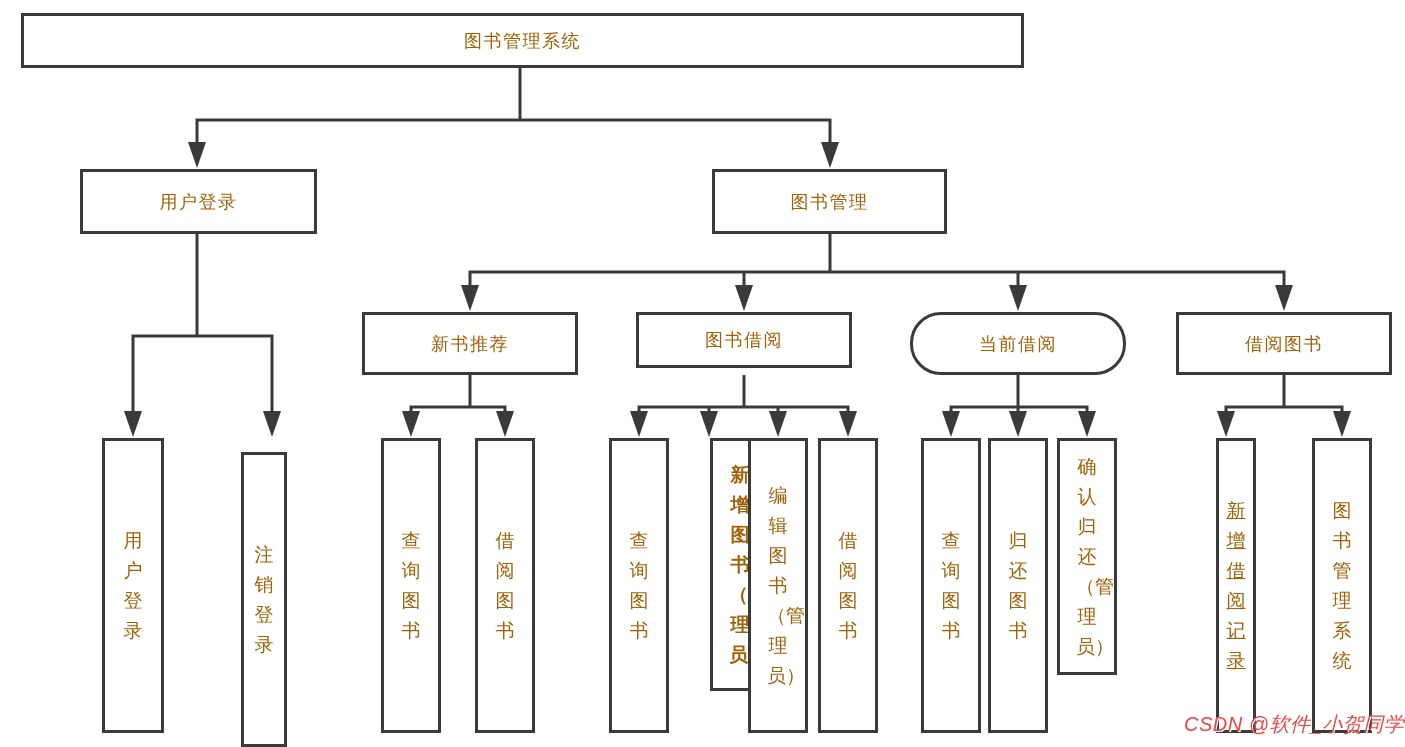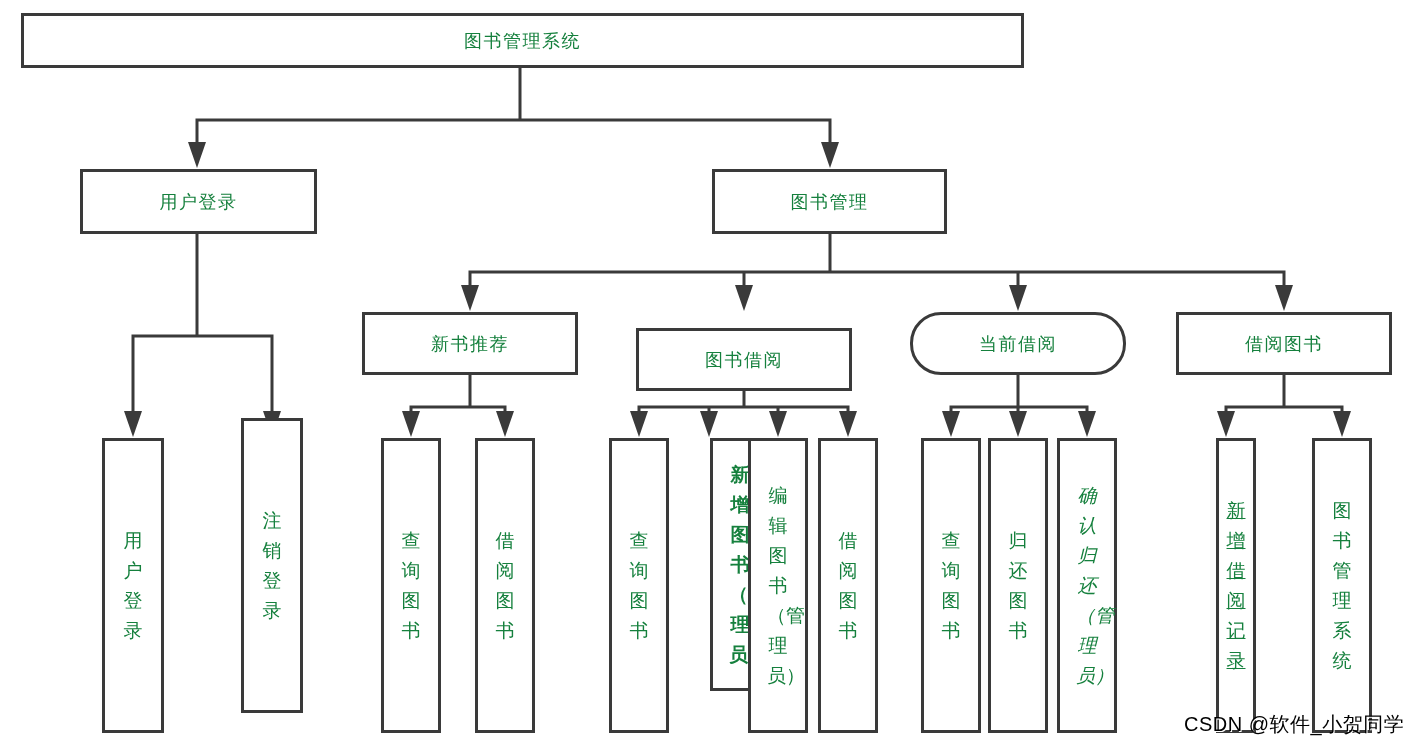--- a/index.html
+++ b/index.html
@@ -17,45 +17,46 @@
     width: 1405px; height: 747px;
   }
   .node {
     position: absolute;
     box-sizing: border-box;
     border: 3px solid #3a3a3a;
     background: #ffffff;
     display: flex;
     align-items: center;
     justify-content: center;
-    color: #15803d;
+    color: #a16207;
   }
   .h-label {
     font-size: 18px;
     letter-spacing: 1.5px;
     white-space: nowrap;
   }
   .leaf .v-text {
     width: 22px;
     font-size: 19px;
     line-height: 30px;
     letter-spacing: 0;
     word-break: break-all;
     text-align: center;
   }
   .watermark {
     position: absolute;
     left: 1184px;
     top: 711px;
     font-size: 20px;
-    color: #000000;
+    color: #ef4444;
     text-shadow: 1px 1px 0 #ffffff;
     letter-spacing: 0.5px;
     white-space: nowrap;
     z-index: 5;
+    font-style: italic;
   }
 </style>
 </head>
 <body>
 
 <div class="canvas">
 
   <svg class="connectors" viewBox="0 0 1405 747" xmlns="http://www.w3.org/2000/svg" fill="none" stroke="#3a3a3a" stroke-width="3">
 
     <g>
@@ -113,34 +114,34 @@
   <div class="node" style="left:80px; top:169px; width:237px; height:65px;">
     <span class="h-label">用户登录</span>
   </div>
   <div class="node" style="left:712px; top:169px; width:235px; height:65px;">
     <span class="h-label">图书管理</span>
   </div>
 
   <div class="node" style="left:362px; top:312px; width:216px; height:63px;">
     <span class="h-label">新书推荐</span>
   </div>
-  <div class="node" style="left:636px; top:328px; width:216px; height:63px;">
+  <div class="node" style="left:636px; top:312px; width:216px; height:56px;">
     <span class="h-label">图书借阅</span>
   </div>
   <div class="node" style="left:910px; top:312px; width:216px; height:63px;border-radius:31px;">
     <span class="h-label">当前借阅</span>
   </div>
   <div class="node" style="left:1176px; top:312px; width:216px; height:63px;">
     <span class="h-label">借阅图书</span>
   </div>
 
   <div class="node leaf" style="left:102px; top:438px; width:62px; height:295px;">
     <div class="v-text">用户登录</div>
   </div>
-  <div class="node leaf" style="left:241px; top:418px; width:62px; height:295px;">
+  <div class="node leaf" style="left:241px; top:452px; width:46px; height:295px;">
     <div class="v-text">注销登录</div>
   </div>
 
   <div class="node leaf" style="left:381px; top:438px; width:60px; height:295px;">
     <div class="v-text">查询图书</div>
   </div>
   <div class="node leaf" style="left:475px; top:438px; width:60px; height:295px;">
     <div class="v-text">借阅图书</div>
   </div>
 
@@ -156,21 +157,21 @@
   <div class="node leaf" style="left:818px; top:438px; width:60px; height:295px;">
     <div class="v-text">借阅图书</div>
   </div>
 
   <div class="node leaf" style="left:921px; top:438px; width:60px; height:295px;">
     <div class="v-text">查询图书</div>
   </div>
   <div class="node leaf" style="left:988px; top:438px; width:60px; height:295px;">
     <div class="v-text">归还图书</div>
   </div>
-  <div class="node leaf" style="left:1057px; top:438px; width:60px; height:295px;font-style:italic;">
+  <div class="node leaf" style="left:1057px; top:438px; width:60px; height:237px;">
     <div class="v-text">确认归还（管理员）</div>
   </div>
 
   <div class="node leaf" style="left:1216px; top:438px; width:40px; height:295px;text-decoration:underline;">
     <div class="v-text">新增借阅记录</div>
   </div>
   <div class="node leaf" style="left:1312px; top:438px; width:60px; height:295px;">
     <div class="v-text">图书管理系统</div>
   </div>
 

